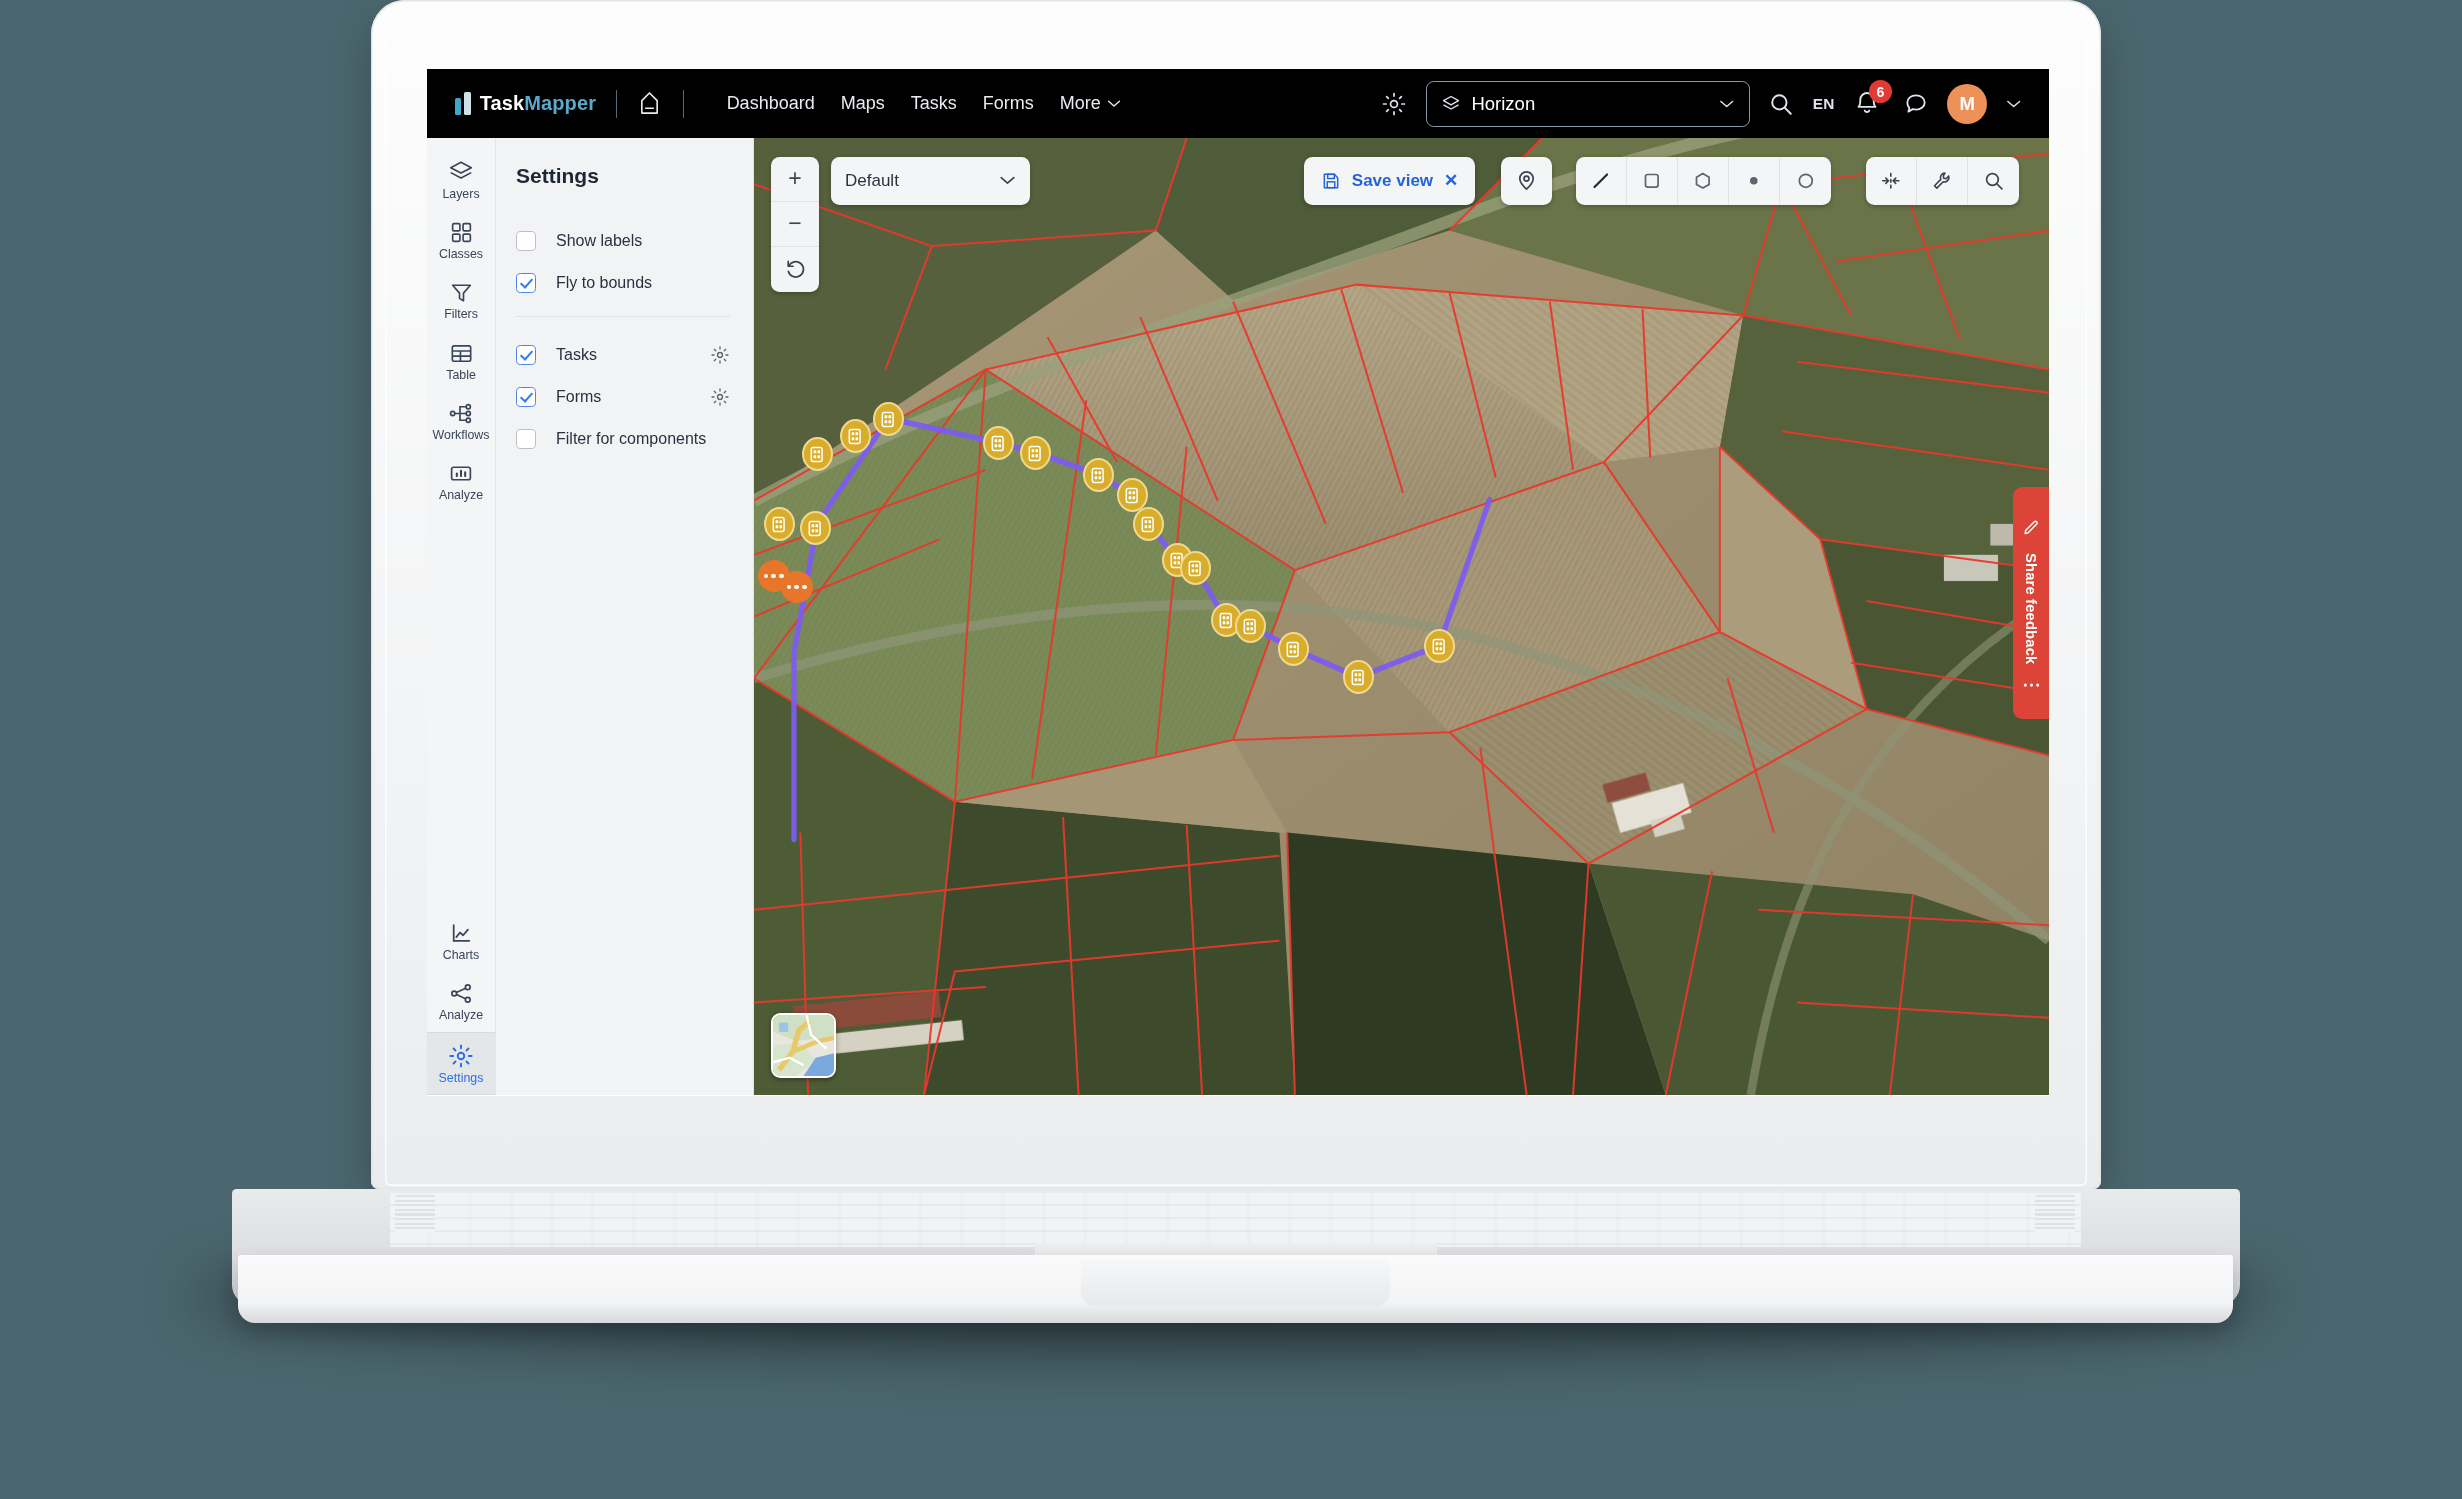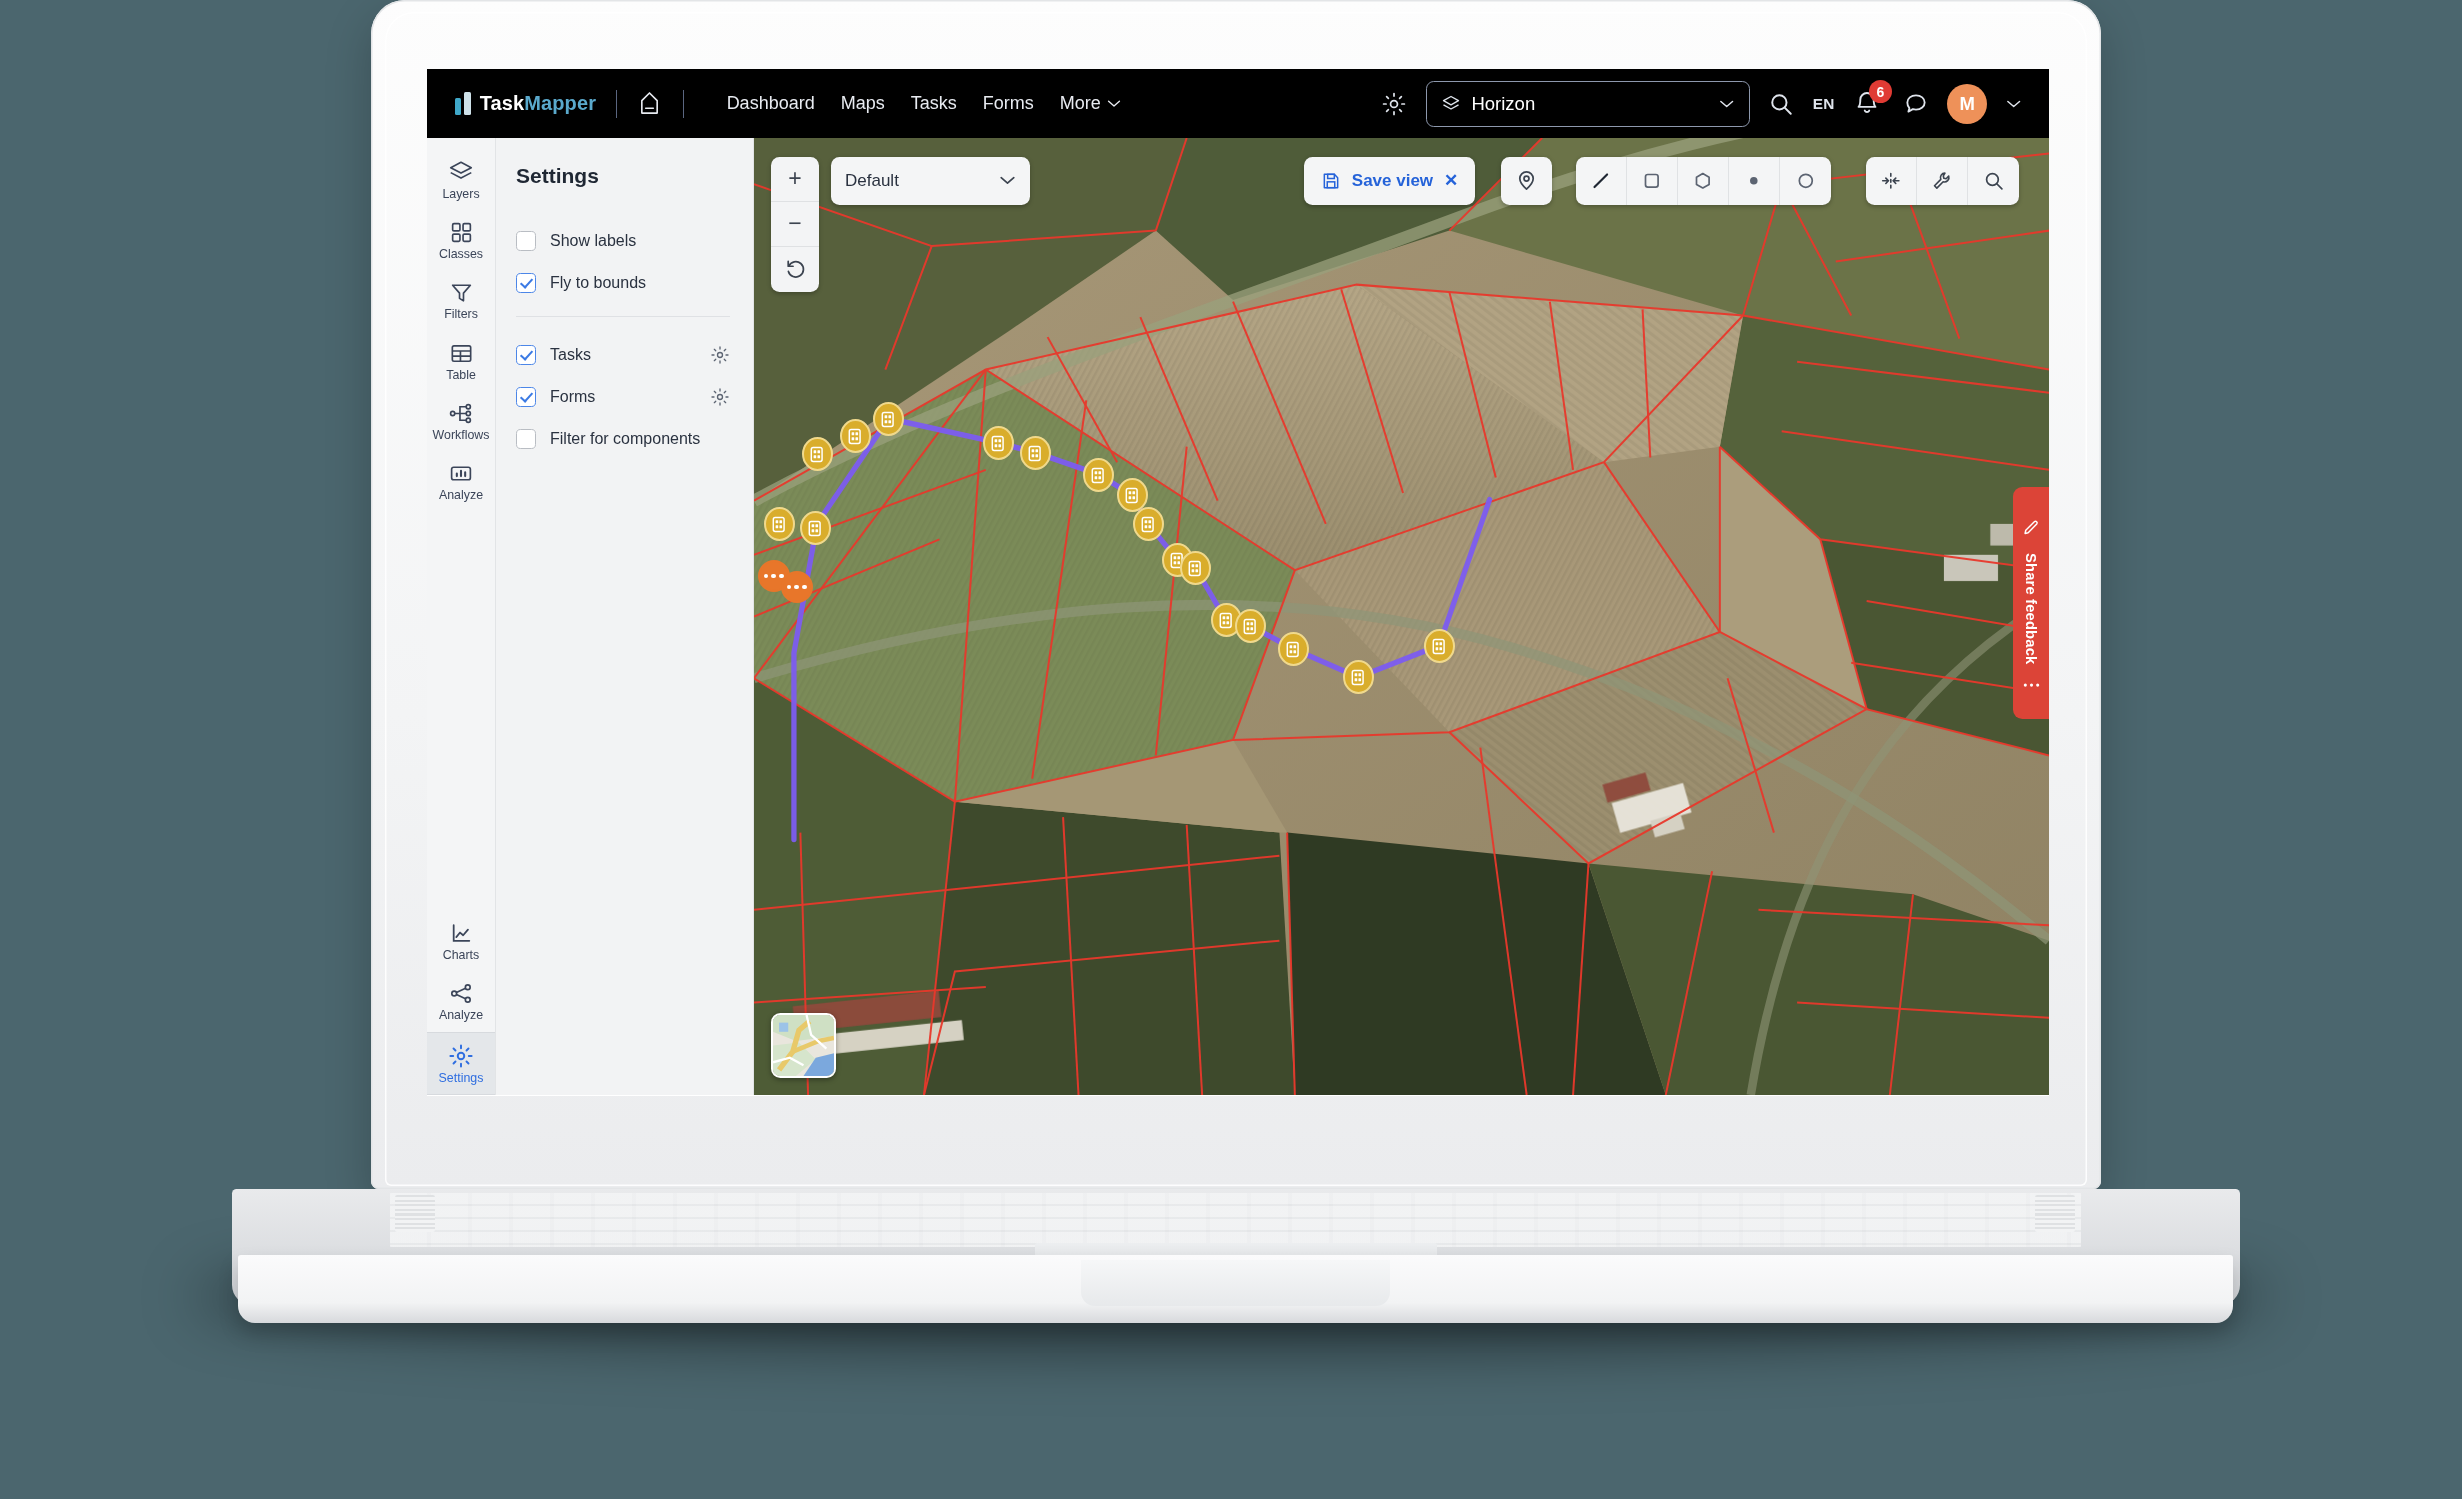--- a/index.html
+++ b/index.html
@@ -134,21 +134,21 @@
   .rail-item .lbl{ font-size:12.4px; color:#3b4559; }
   .rail-item.active{ background:#e4e7ea; border-top:0.8px solid #d7dade; border-bottom:0.8px solid #d7dade;}
   .rail-item.active .lbl{ color:#2f6ee0; }
   .rail-spacer{ flex:1; }
 
   .panel{
     width:258px; background:#f2f3f4; border-right:0.8px solid #e2e4e6;
     padding:26px 23px 0 20px;
   }
   .panel h2{ font-size:21px; color:#1f2733; font-weight:700; margin-bottom:32px; }
-  .chk-row{ display:flex; align-items:center; gap:14px; height:42px; }
+  .chk-row{ display:flex; align-items:center; gap:20px; height:42px; }
   .chk{
     width:20px; height:20px; border:1.2px solid #b9bdc3; border-radius:4.6px;
     background:#fff; flex:none; position:relative;
   }
   .chk.on{ border-color:#4c86e8; }
   .chk.on:after{
     content:""; position:absolute; left:6.2px; top:2.3px; width:5.4px; height:10px;
     border:solid #3b7ae4; border-width:0 2.3px 2.3px 0; transform:rotate(42deg);
   }
   .chk-label{ font-size:16px; color:#2a3240; }

